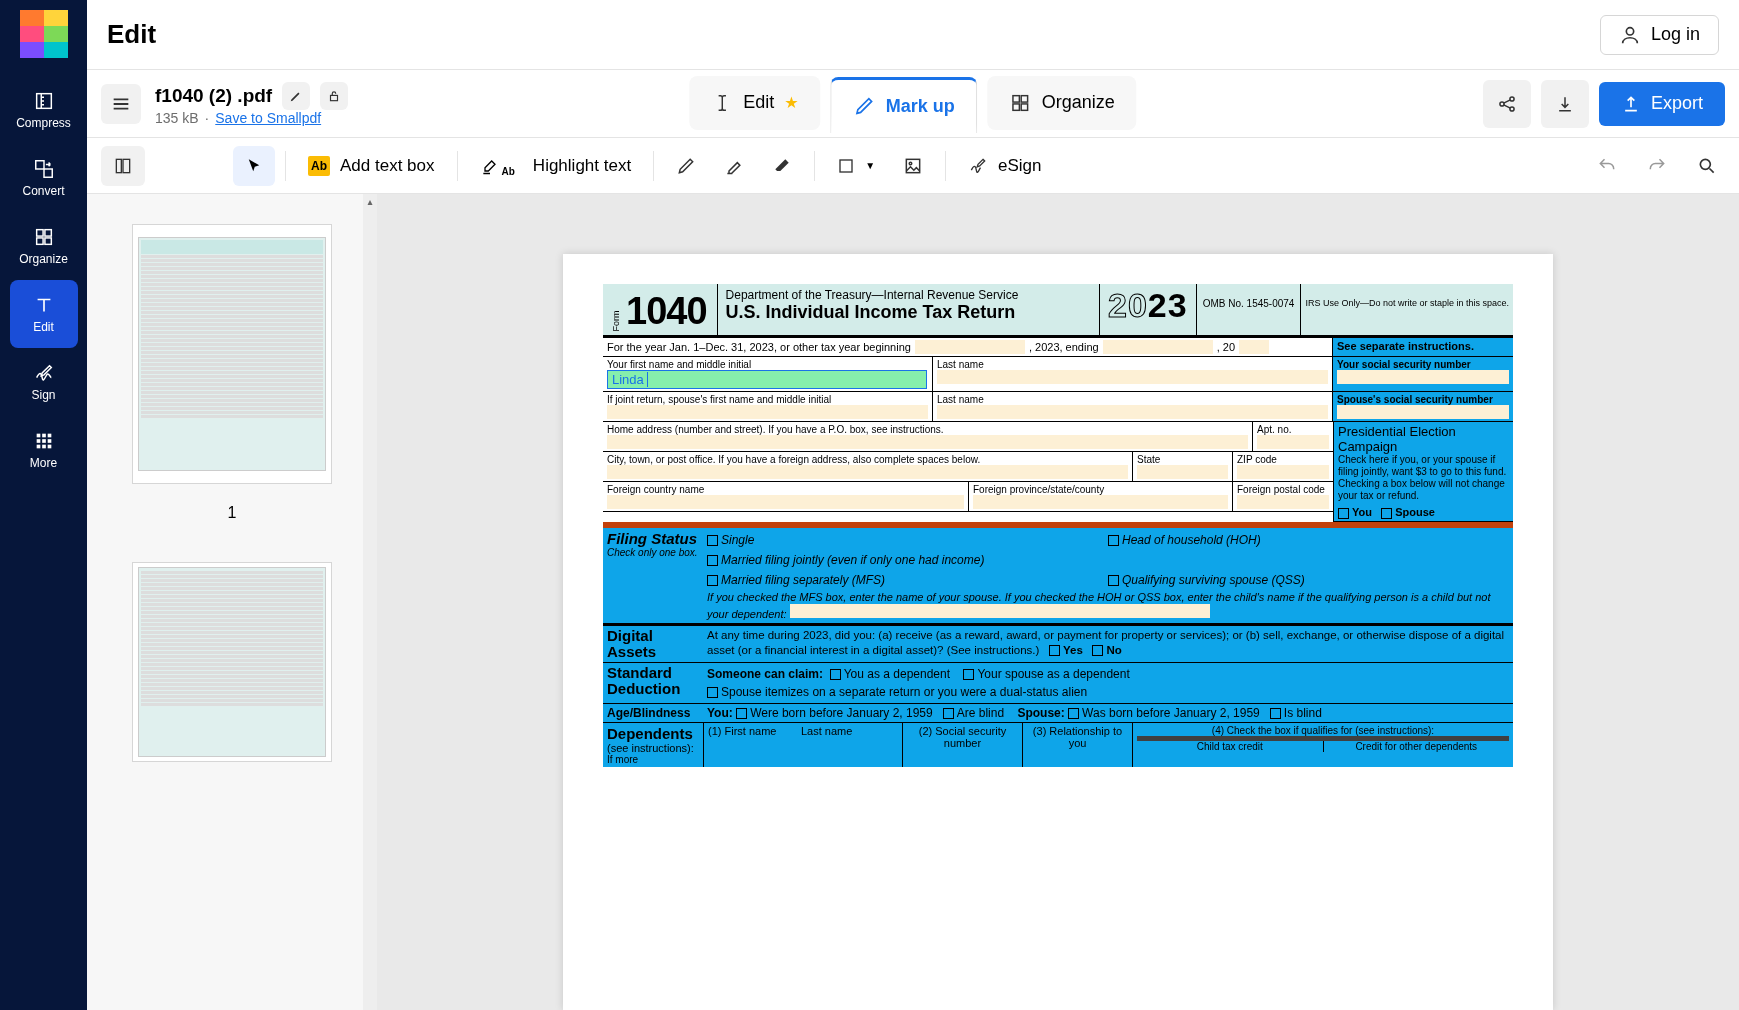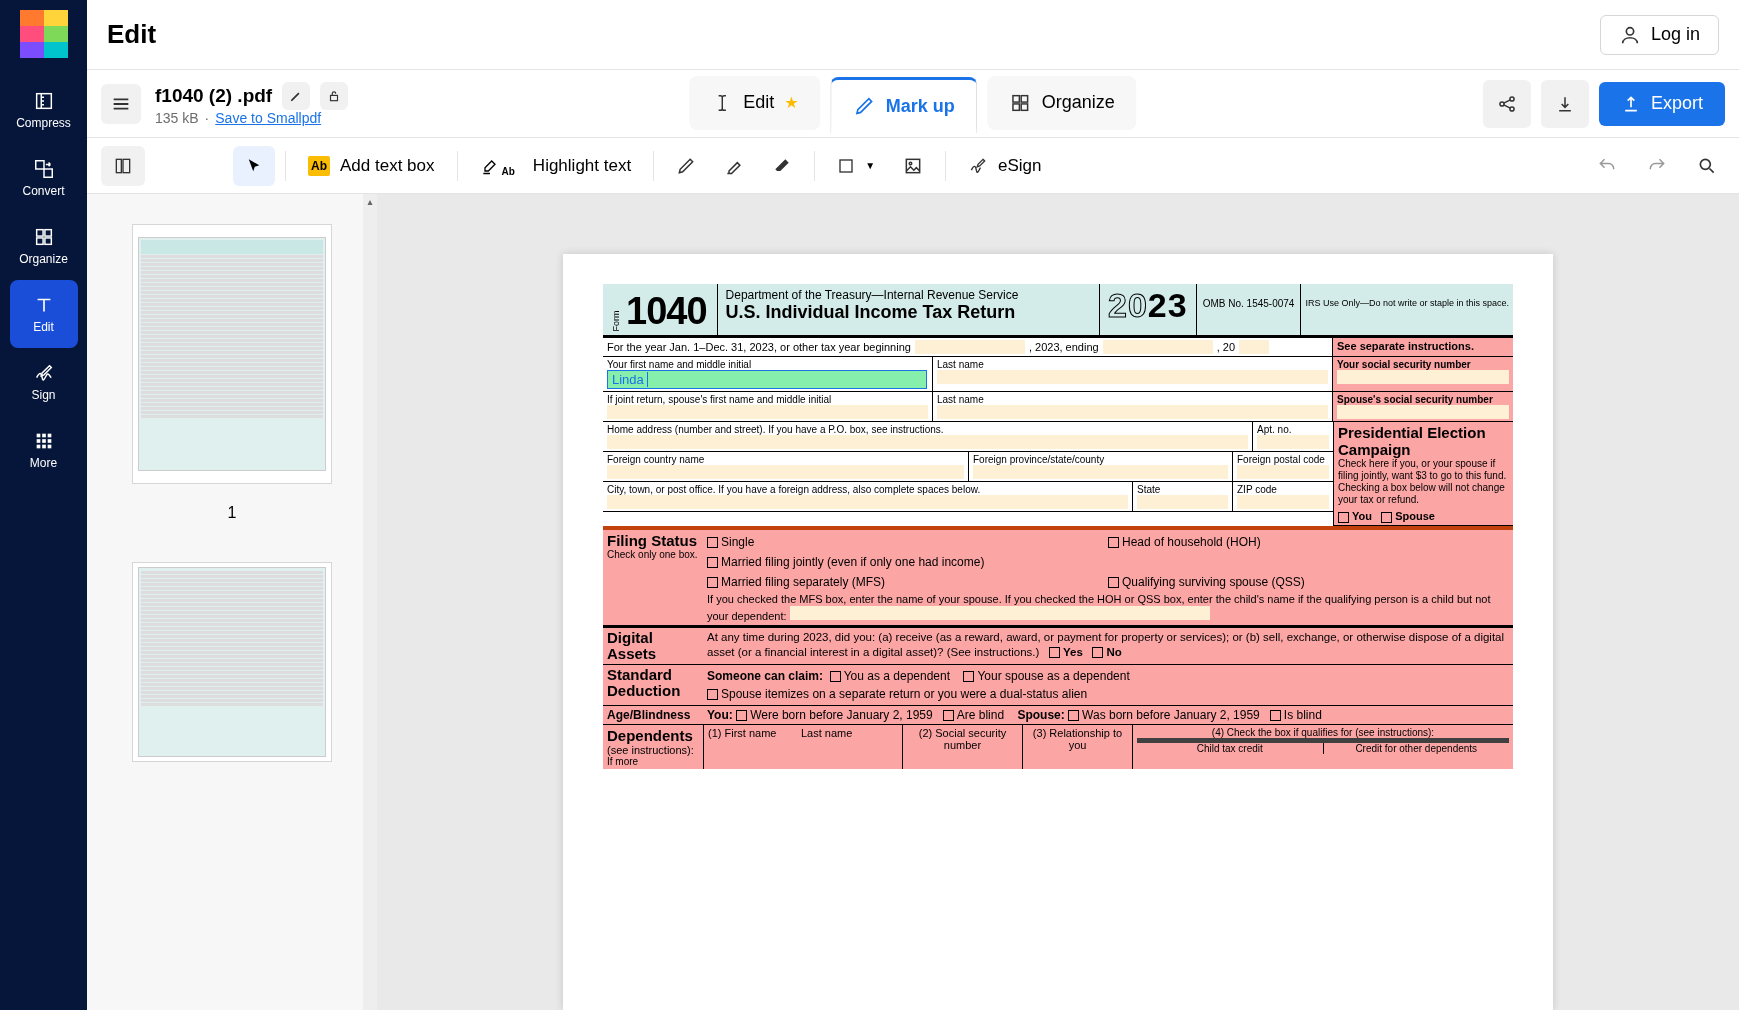--- a/index.html
+++ b/index.html
@@ -75,21 +75,21 @@
 .yearbox{ border-left:1px solid #000; padding:2px 8px; font-size:34px; font-weight:700; letter-spacing:1px;}
 .yearbox .outline{ -webkit-text-stroke:1px #000; color:transparent; }
 .omb{border-left:1px solid #000; font-size:10px; padding:14px 6px 2px;}
 .irs-use{border-left:1px solid #000; font-size:9px; padding:14px 4px 2px;}
 
 .row { display:flex; border-bottom:1px solid #000; font-size:11px; }
 .cell { padding:2px 4px; border-right:1px solid #000; }
 .cell:last-child{border-right:none;}
 .cell .lbl{font-size:10px;}
 .fill { background:#fdf0d5; min-height:14px; display:block; }
-.highlight-cell { background:#fca5a5; }
+.highlight-cell { background:#0ea5e9; }
 
 .textbox-added { border:1.5px solid #1a73e8; background:#86efac; padding:1px 4px; font-size:13px; color:#1a73e8; display:inline-block; width:320px; }
 
 .chk{display:inline-block;width:11px;height:11px;border:1px solid #000;vertical-align:middle;margin-right:3px;}
 .sec-label{font-weight:700;font-size:15px;}
 .small-note{font-size:10px;}
 
 svg { display:block; }
 </style>
 </head>
@@ -489,56 +489,56 @@
                 <div class="cell" style="flex:1;">
                     <div class="lbl">Home address (number and street). If you have a P.O. box, see instructions.</div>
                     <span class="fill"></span>
                   </div>
                 <div class="cell" style="width:80px;">
                     <div class="lbl">Apt. no.</div>
                     <span class="fill"></span>
                   </div>
               </div>
               <div class="row">
+                <div class="cell" style="flex:1;">
+                    <div class="lbl">City, town, or post office. If you have a foreign address, also complete spaces below.</div>
+                    <span class="fill"></span>
+                  </div>
+                <div class="cell" style="width:100px;">
+                    <div class="lbl">State</div>
+                    <span class="fill"></span>
+                  </div>
+                <div class="cell" style="width:100px;">
+                    <div class="lbl">ZIP code</div>
+                    <span class="fill"></span>
+                  </div>
+              </div>
+              <div class="row">
                 <div class="cell" style="flex:1.4;">
                     <div class="lbl">Foreign country name</div>
                     <span class="fill"></span>
                   </div>
                 <div class="cell" style="flex:1;">
                     <div class="lbl">Foreign province/state/county</div>
                     <span class="fill"></span>
                   </div>
                 <div class="cell" style="width:100px;">
                     <div class="lbl">Foreign postal code</div>
                     <span class="fill"></span>
                   </div>
               </div>
-              <div class="row">
-                <div class="cell" style="flex:1;">
-                    <div class="lbl">City, town, or post office. If you have a foreign address, also complete spaces below.</div>
-                    <span class="fill"></span>
-                  </div>
-                <div class="cell" style="width:100px;">
-                    <div class="lbl">State</div>
-                    <span class="fill"></span>
-                  </div>
-                <div class="cell" style="width:100px;">
-                    <div class="lbl">ZIP code</div>
-                    <span class="fill"></span>
-                  </div>
-              </div>
             </div>
             <div class="cell highlight-cell" style="width:180px;border-bottom:1px solid #000;border-left:1px solid #000;">
-              <div style="font-weight:700;font-size:15px;">Presidential Election Campaign</div>
+              <div style="font-weight:400;font-size:13px;">Presidential Election Campaign</div>
               <div style="font-size:10px;line-height:12px;">Check here if you, or your spouse if filing jointly, want $3 to go to this fund. Checking a box below will not change your tax or refund.</div>
               <div style="font-size:11px;margin-top:4px;"><span class="chk"></span><b>You</b>&nbsp;&nbsp;&nbsp;<span class="chk"></span><b>Spouse</b></div>
             </div>
           </div>
 
-          <div class="row highlight-cell" style="border-top:4px solid #c2410c;">
+          <div class="row highlight-cell" style="border-top:6px solid #c2410c;font-style:italic;">
             <div class="cell" style="width:100px;border-right:none;">
               <div class="sec-label">Filing Status</div>
               <div class="small-note">Check only one box.</div>
             </div>
             <div class="cell" style="flex:1;border-right:none;font-size:12px;line-height:20px;">
               <div style="display:flex;">
                 <div style="flex:1;"><span class="chk"></span><span>Single</span></div>
                 <div style="flex:1;"><span class="chk"></span><span>Head of household (HOH)</span></div>
               </div>
               <div><span class="chk"></span><span>Married filing jointly (even if only one had income)</span></div>

